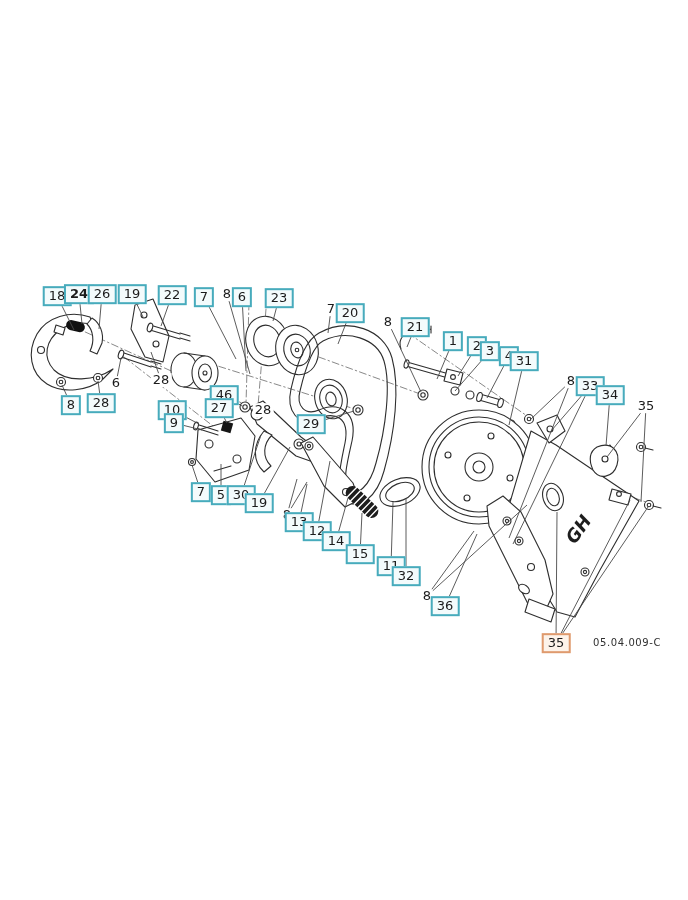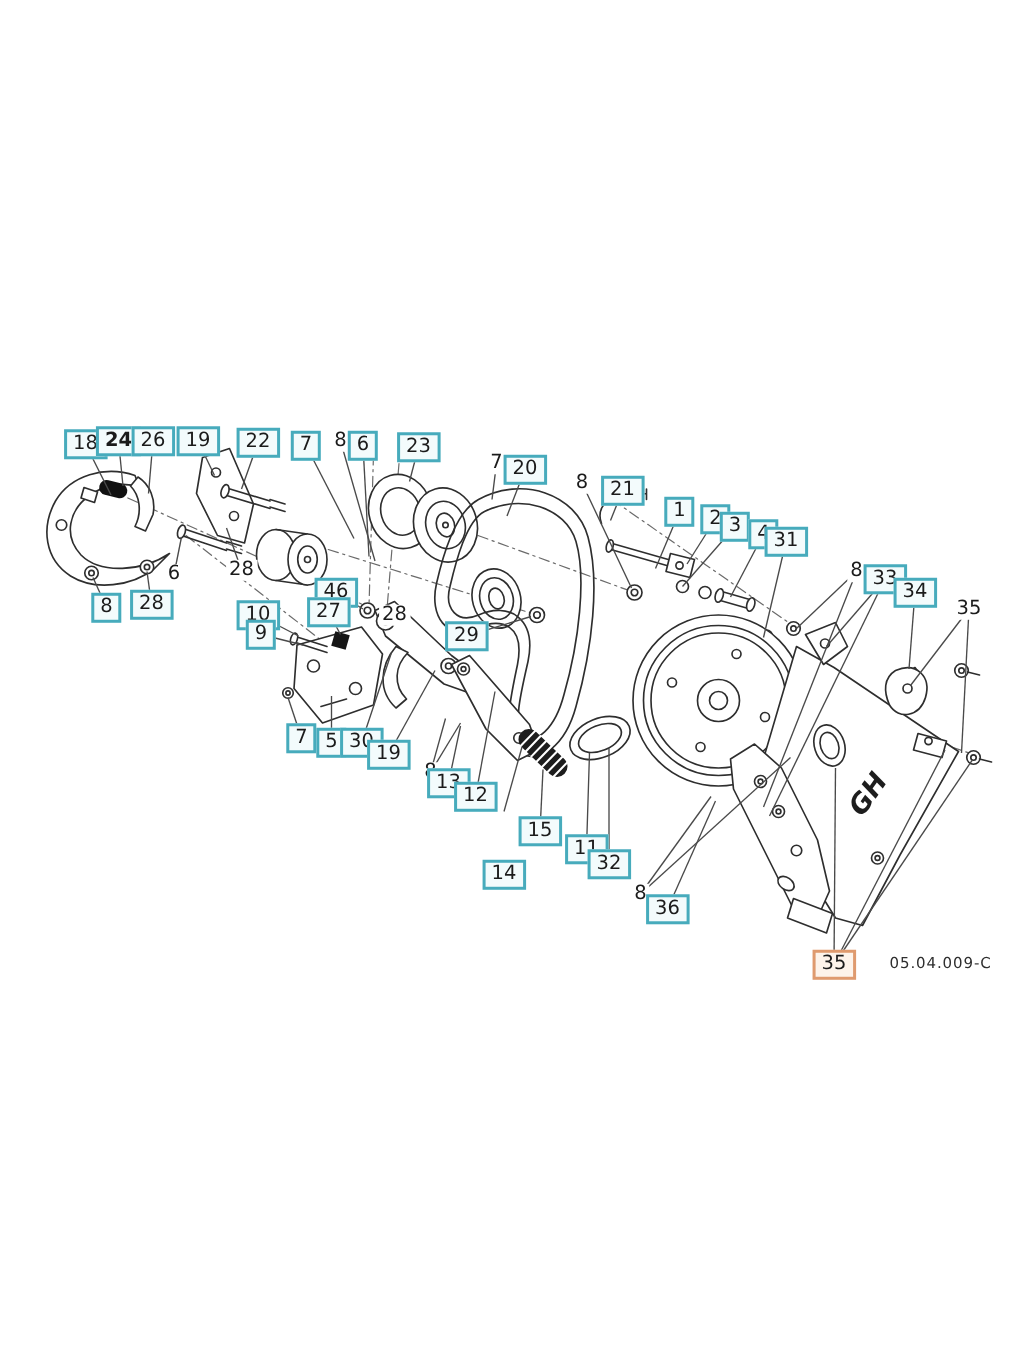--- a/index.html
+++ b/index.html
@@ -326,21 +326,21 @@
       <div class="callout box" style="left: 174px; top: 423px;">9</div>
       <div class="callout plain" style="left: 263px; top: 410px;">28</div>
       <div class="callout box" style="left: 311px; top: 424px;">29</div>
       <div class="callout box" style="left: 201px; top: 492px;">7</div>
       <div class="callout box" style="left: 221px; top: 495px;">5</div>
       <div class="callout box" style="left: 241px; top: 495px;">30</div>
       <div class="callout box" style="left: 259px; top: 503px;">19</div>
       <div class="callout plain" style="left: 287px; top: 515px;">8</div>
       <div class="callout box" style="left: 299px; top: 522px;">13</div>
       <div class="callout box" style="left: 317px; top: 531px;">12</div>
-      <div class="callout box" style="left: 336px; top: 541px; margin-top: 42px;">14</div>
+      <div class="callout box" style="left: 336px; top: 541px;">14</div>
       <div class="callout box" style="left: 360px; top: 554px;">15</div>
       <div class="callout box" style="left: 391px; top: 566px;">11</div>
       <div class="callout box" style="left: 406px; top: 576px;">32</div>
       <div class="callout plain" style="left: 427px; top: 596px;">8</div>
       <div class="callout box" style="left: 445px; top: 606px;">36</div>
       <div class="callout highlight" style="left: 556px; top: 643px;">35</div>
     </div>
 
   <div class="drawing-code">05.04.009-C</div>
 </div>

